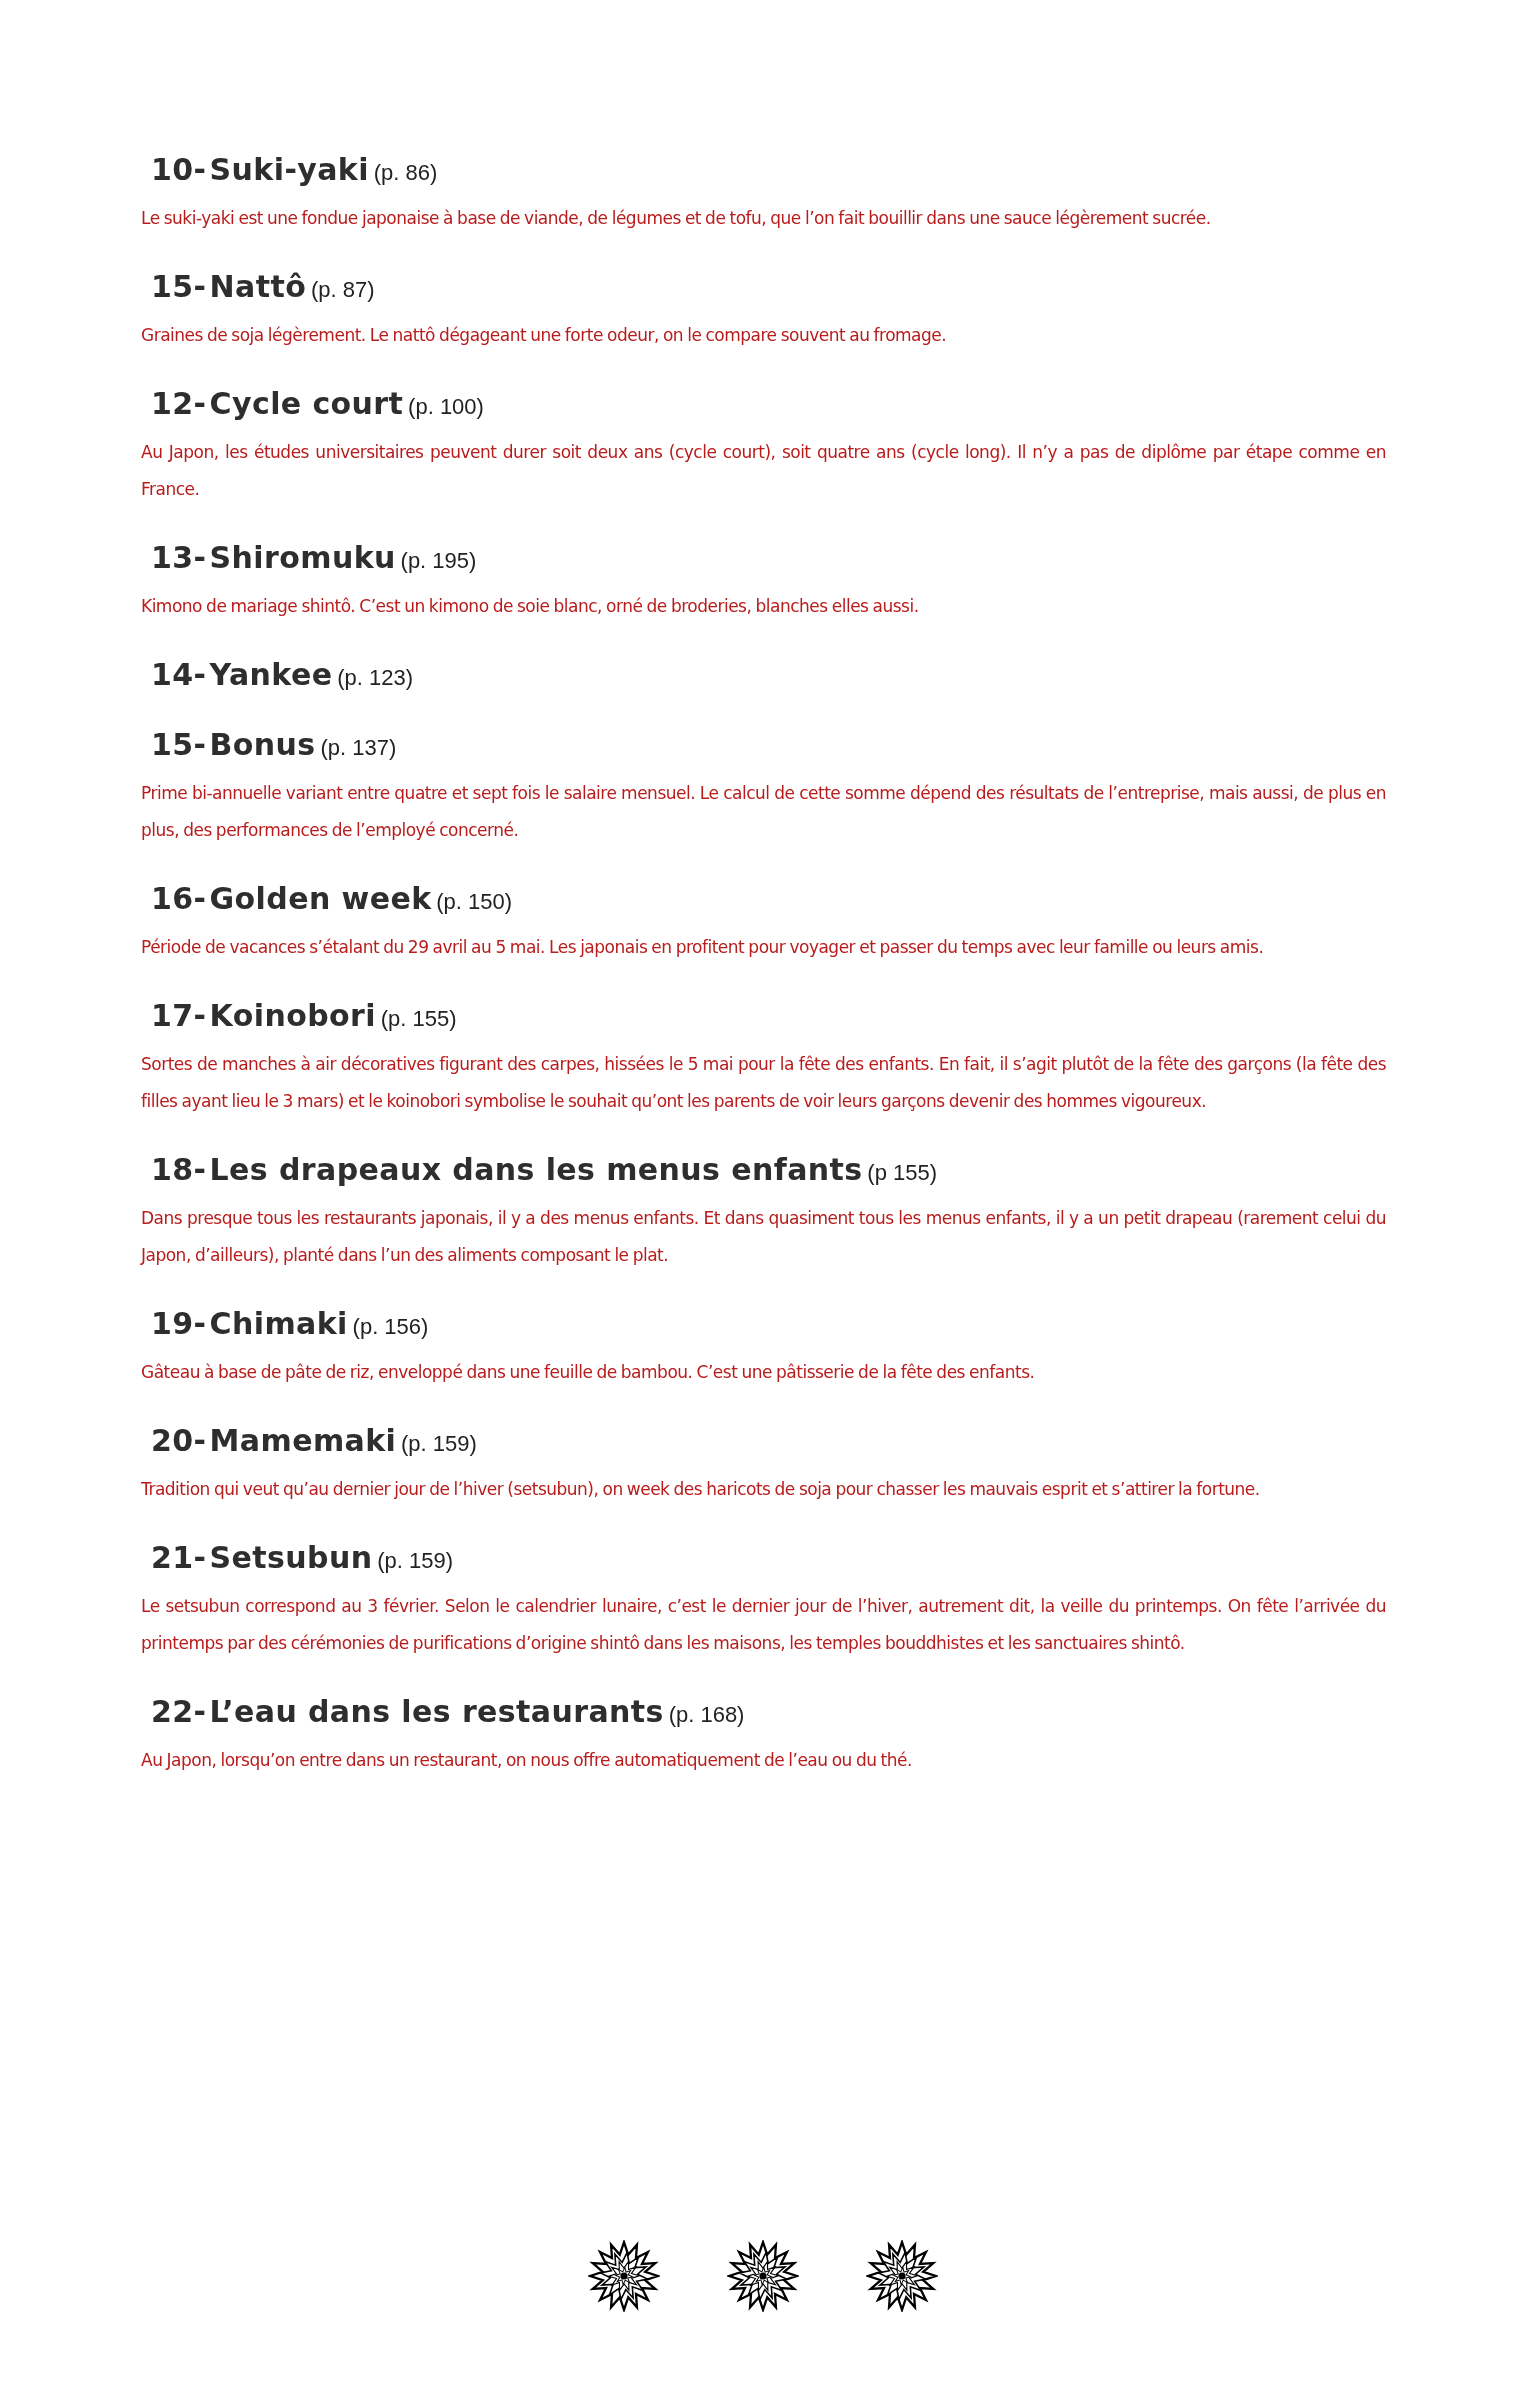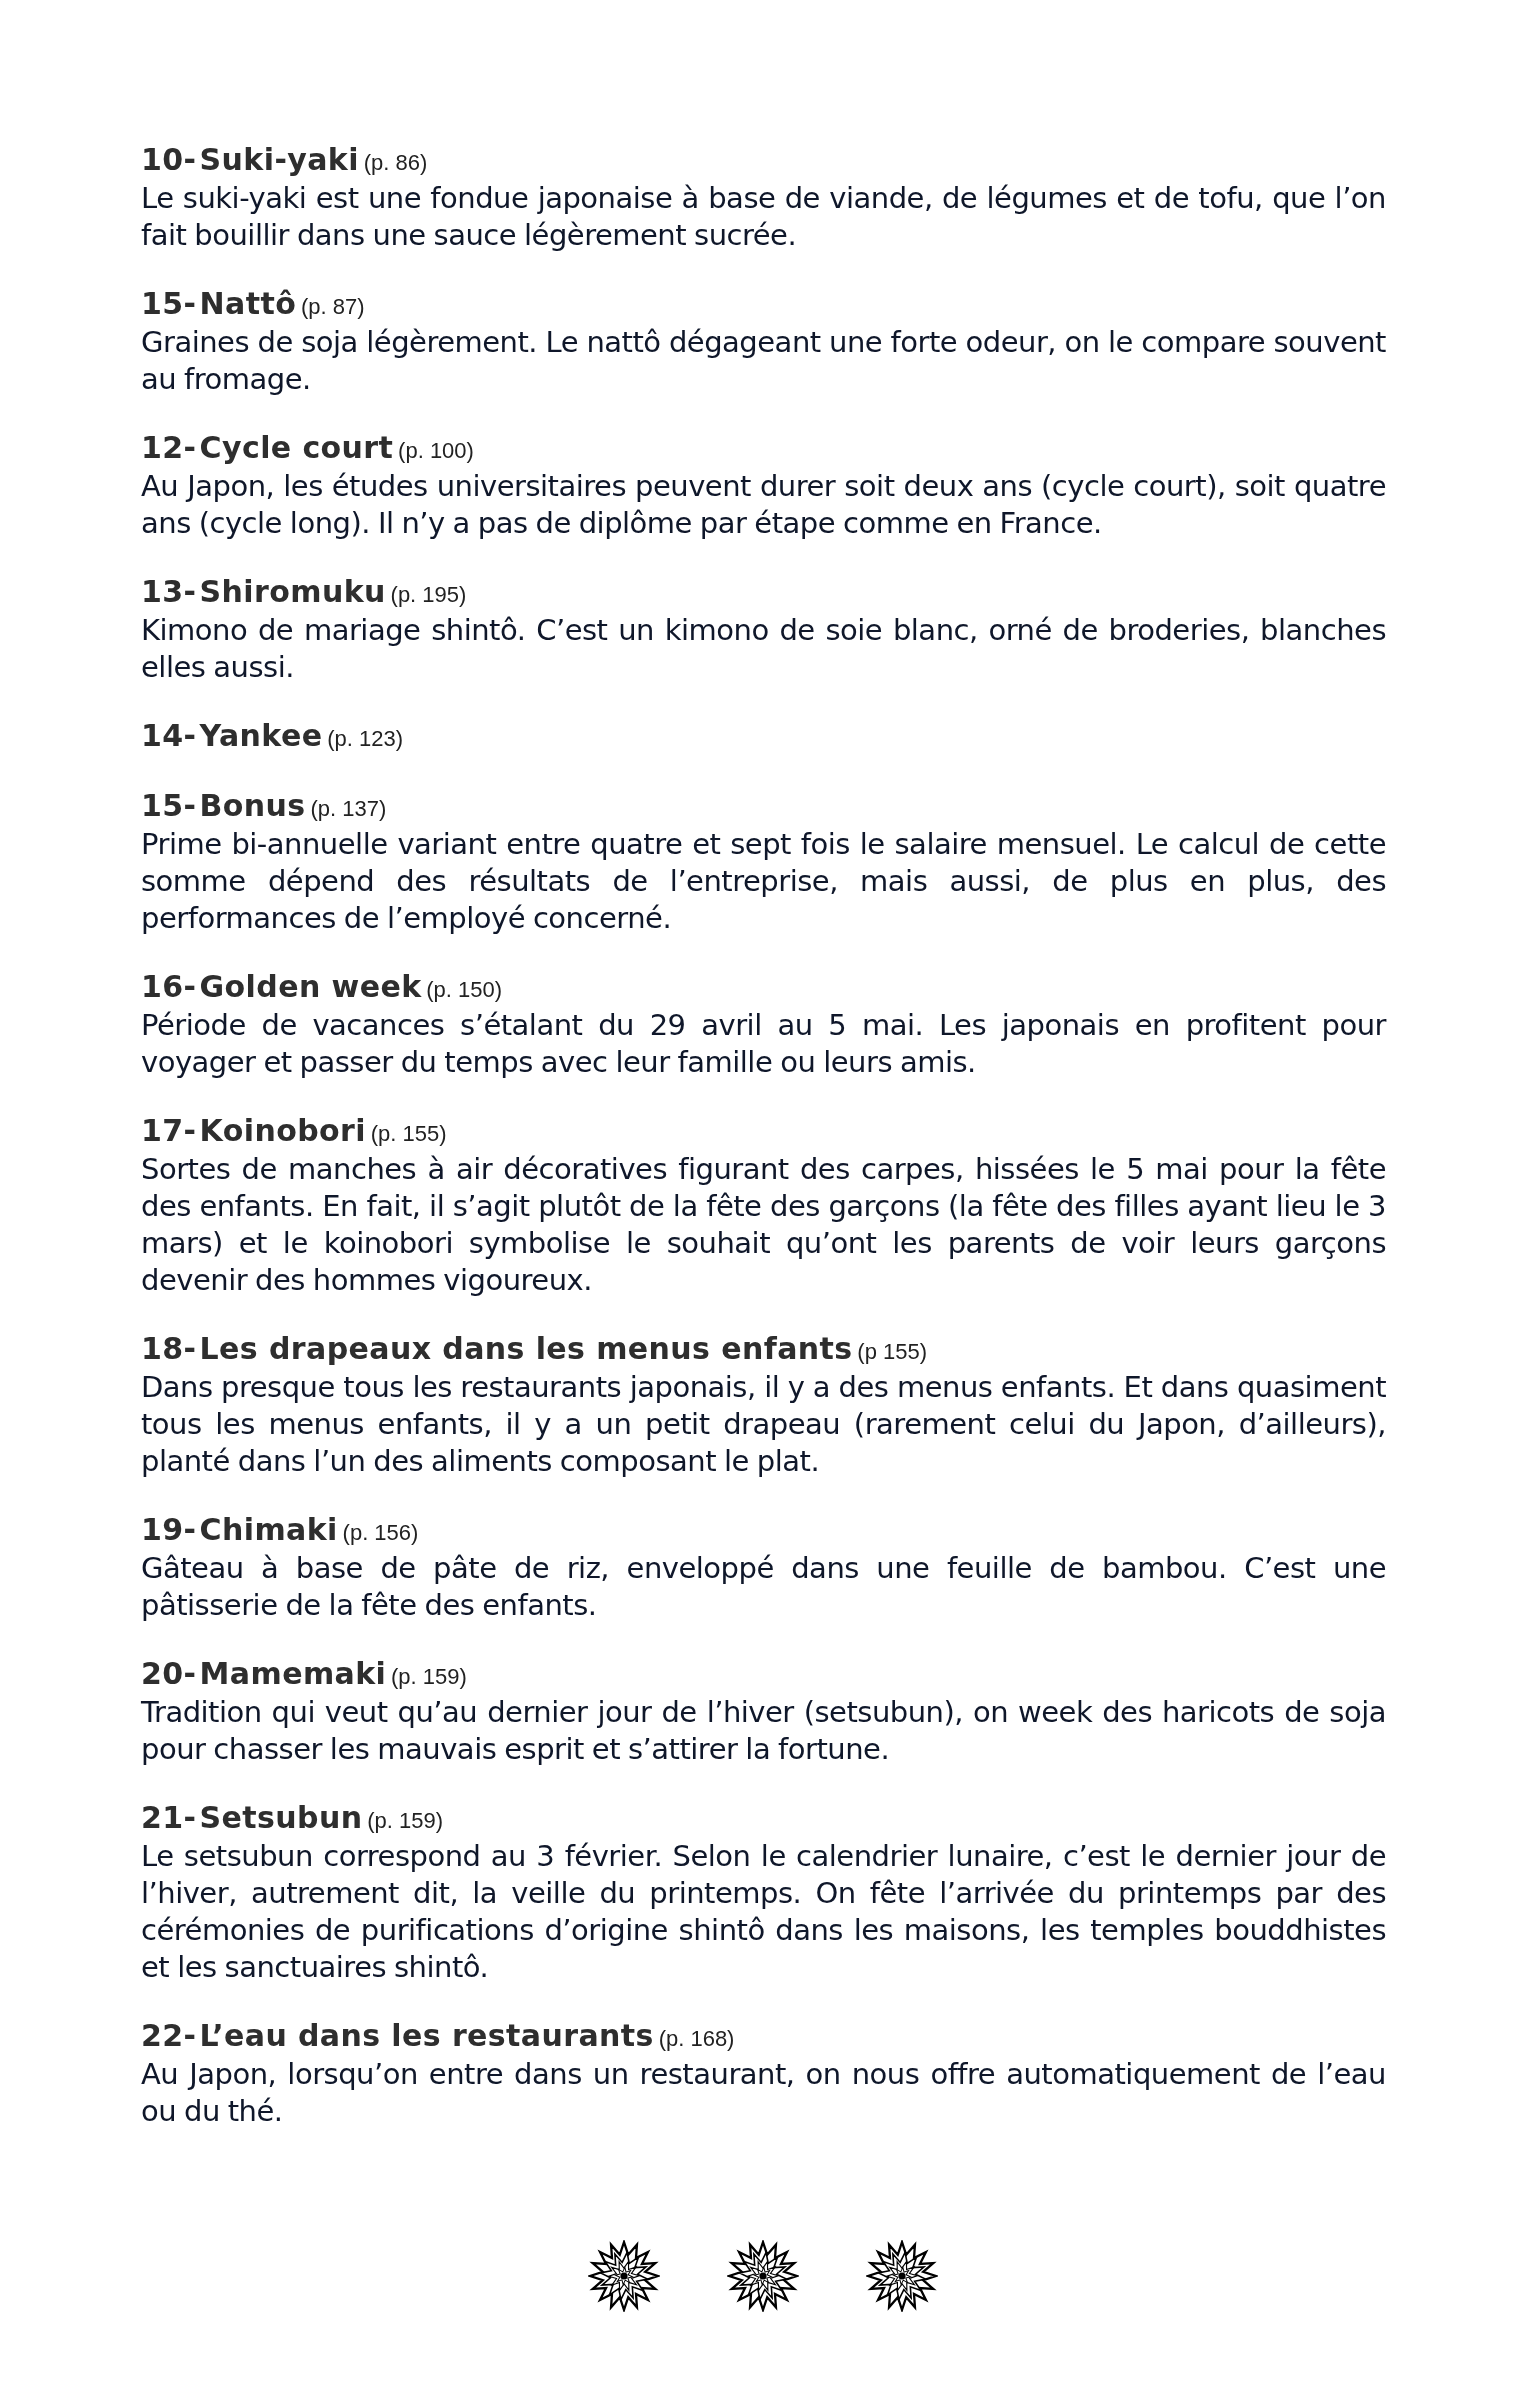--- a/index.html
+++ b/index.html
@@ -16,21 +16,21 @@
     .page {
       position: absolute;
       left: 141px;
       top: 140px;
       width: 1245px;
     }
     .entry {
       margin: 0 0 30px 0;
     }
     .entry-head {
-      margin: 0;
+      margin: 10px;
       line-height: 40px;
       height: 40px;
       white-space: nowrap;
       color: #333333;
     }
     .entry-title {
       font-family: "DejaVu Sans", sans-serif;
       font-weight: bold;
       font-size: 30px;
       letter-spacing: 0.4px;
@@ -38,23 +38,23 @@
     }
     .entry-page {
       font-family: "Liberation Sans", sans-serif;
       font-size: 22px;
       color: #222222;
       margin-left: 4.8px;
     }
     .entry-body {
       margin: 0;
       font-family: "DejaVu Sans", sans-serif;
-      font-size: 29px;
+      font-size: 17px;
       line-height: 37px;
-      color: #0f172a;
+      color: #b91c1c;
       text-align: justify;
       text-align-last: left;
       letter-spacing: -0.5px;
       word-spacing: -0.8px;
     }
     .ornaments {
       position: absolute;
       left: 0;
       top: 2240px;
       width: 1526px;

